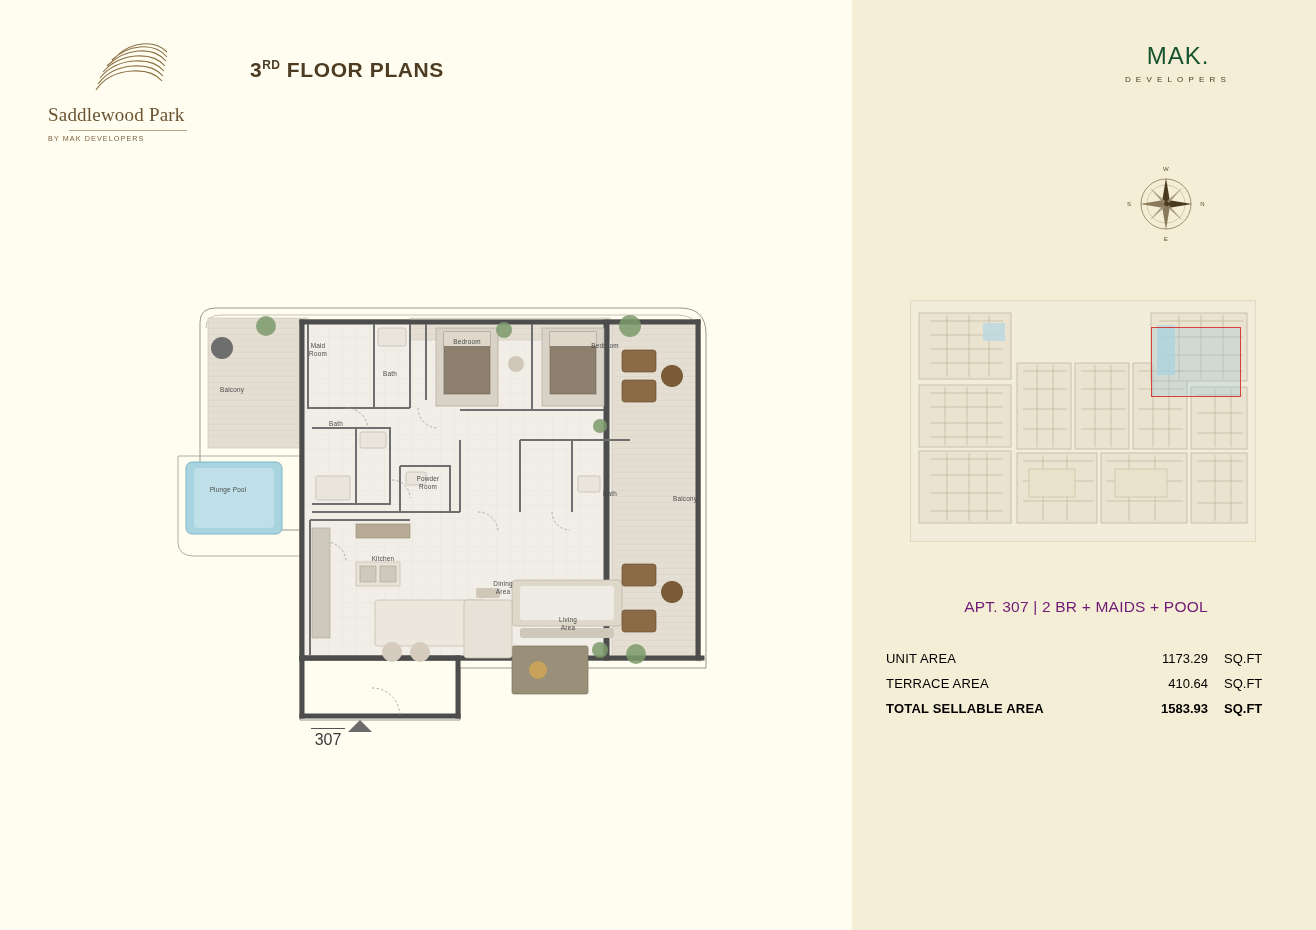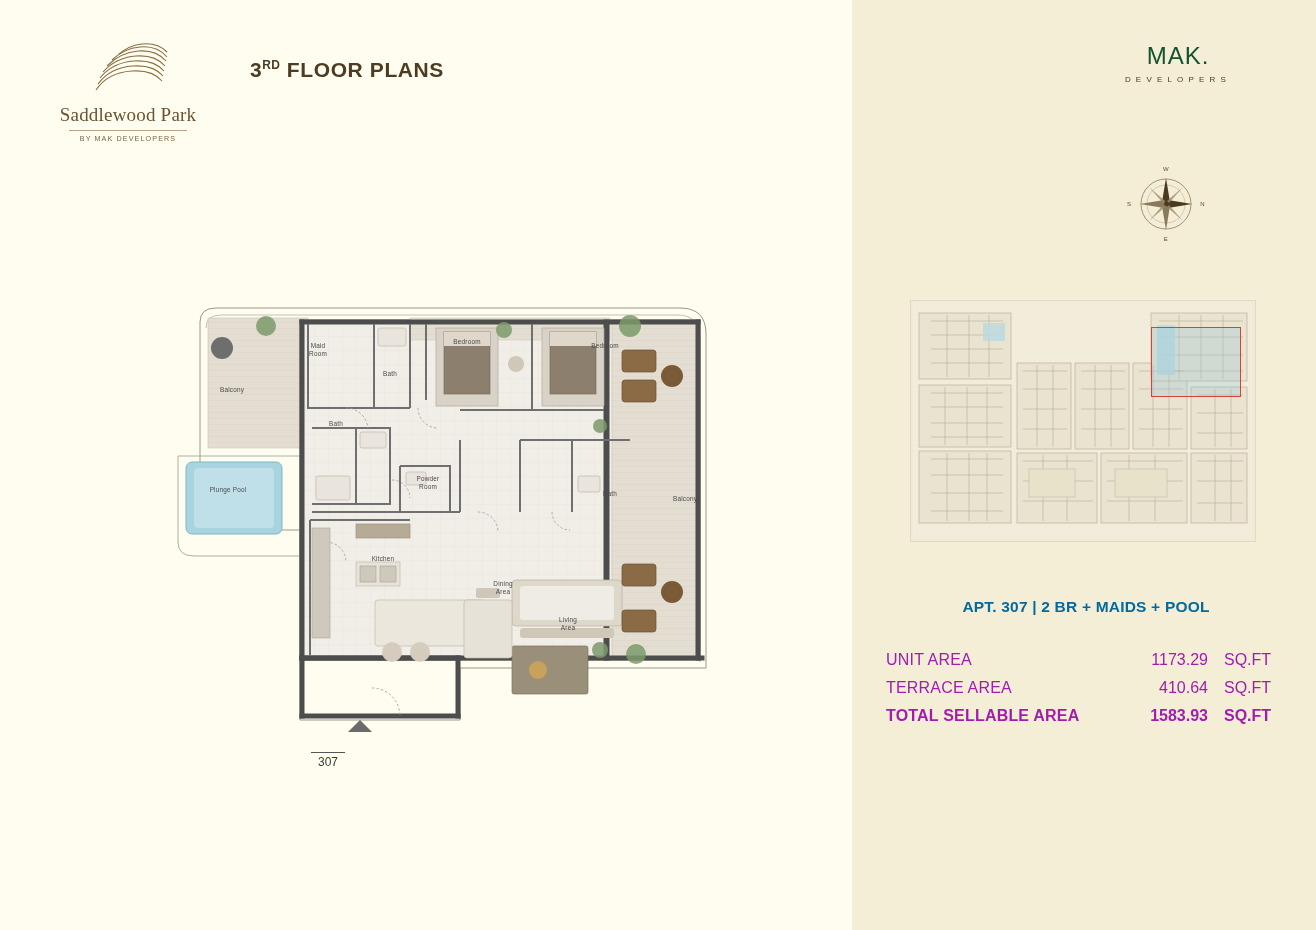--- a/index.html
+++ b/index.html
@@ -33,21 +33,21 @@
     background: #f5eed6;
     flex: none;
   }
 
   
   .logo-block {
     position: absolute;
     left: 48px;
     top: 38px;
     width: 160px;
-    text-align: center;
+    text-align: left;
     color: #6b5330;
   }
   .logo-mark {
     width: 92px;
     height: 62px;
     margin: 0 auto 4px auto;
     position: relative;
   }
   .logo-mark svg { display: block; }
   .logo-name {
@@ -154,32 +154,32 @@
   }
 
   
   .unit-title {
     position: absolute;
     left: 34px;
     top: 598px;
     width: 400px;
     text-align: center;
     font-size: 15.5px;
-    font-weight: bold;
-    color: #0369a1;
+    font-weight: normal;
+    color: #701a75;
     letter-spacing: 0.2px;
   }
   .area-table {
     position: absolute;
     left: 34px;
     top: 646px;
     width: 396px;
     border-collapse: collapse;
-    font-size: 16px;
-    color: #a21caf;
+    font-size: 13px;
+    color: #000000;
   }
   .area-table td {
     padding: 5px 0;
     vertical-align: bottom;
   }
   .area-table td.label { text-align: left; letter-spacing: 0.2px; }
   .area-table td.value { text-align: right; padding-right: 16px; font-weight: normal; }
   .area-table td.unit  { text-align: left; width: 58px; }
   .area-table tr.total td { font-weight: bold; }
   .area-table tr.total td.value { font-weight: bold; }
@@ -198,24 +198,24 @@
   .plan-wrap {
     position: absolute;
     left: 160px;
     top: 280px;
     width: 600px;
     height: 520px;
   }
   .unit-tag {
     position: absolute;
     left: 290px;
-    top: 752px;
+    top: 728px;
     width: 76px;
     text-align: center;
-    font-size: 12px;
+    font-size: 16px;
     color: #3b3b3b;
     font-family: "Liberation Sans", sans-serif;
   }
   .unit-tag .bar {
     width: 34px;
     height: 1.4px;
     background: #555;
     margin: 0 auto 2px auto;
   }
   .room-label {

